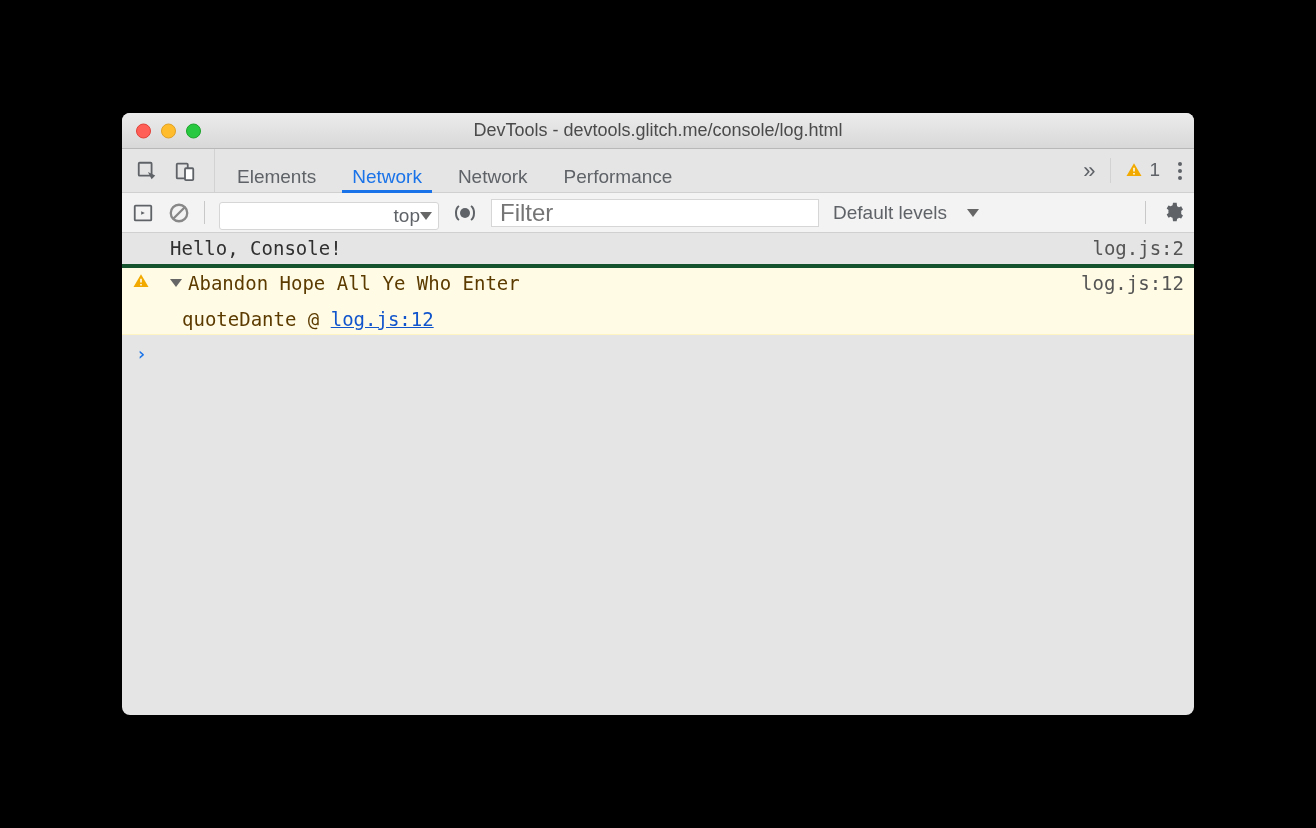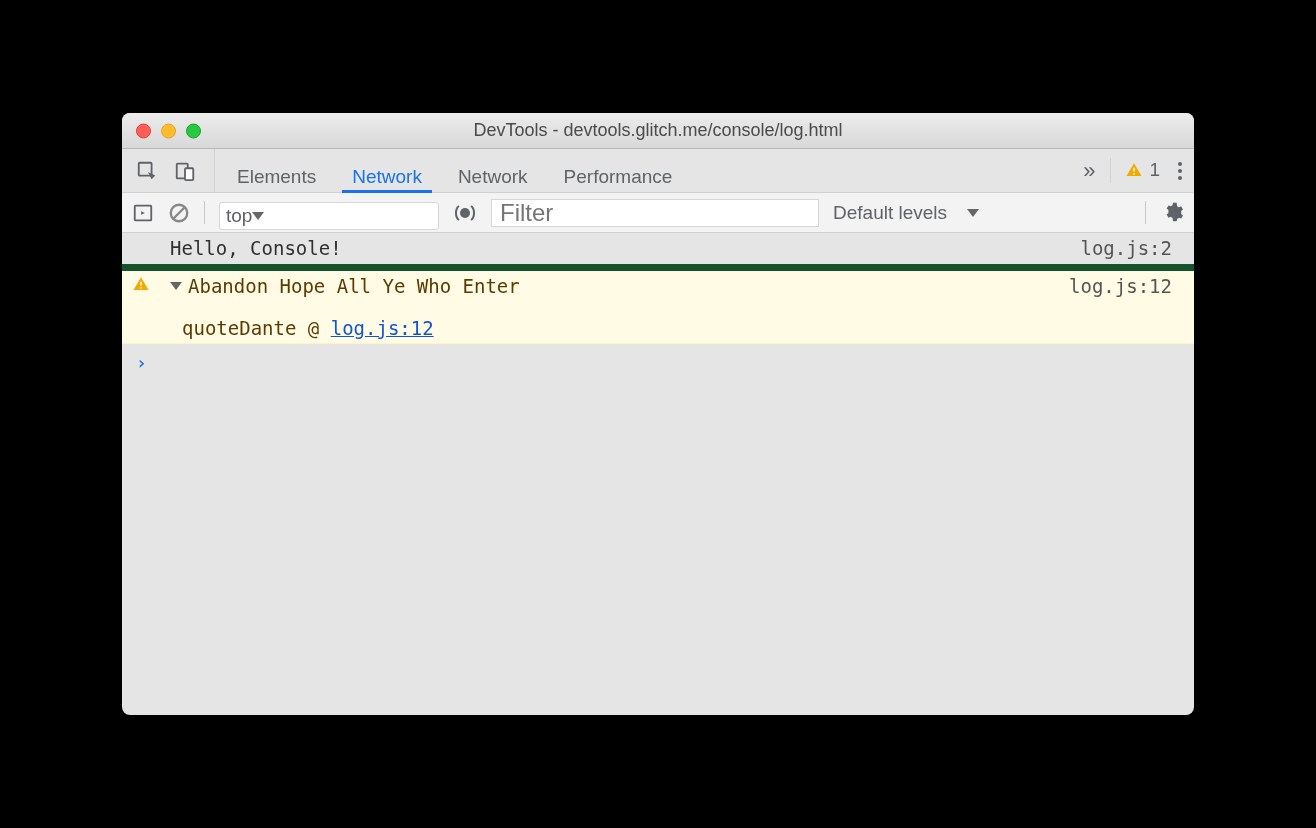--- a/index.html
+++ b/index.html
@@ -121,21 +121,21 @@
     color:#5f6368;
     font-size:19px;
   }
   .filterbar .sep {
     width:1px; height:60%;
     background:#c8c8c8;
   }
   .context-select {
     display:flex;
     align-items:center;
-    justify-content:flex-start;
+    justify-content:flex-end;
     width:220px;
     padding:2px 6px;
     border:1px solid #d6d6d6;
     border-radius:3px;
     background:#fff;
     cursor:pointer;
     margin-top:6px;
   }
   .filter-input {
     flex:0 0 250px;
@@ -150,51 +150,51 @@
     display:flex;
     align-items:center;
     gap:20px;
     cursor:pointer;
   }
   .gear { margin-left:auto; padding-left:16px; border-left:1px solid #c8c8c8; height:60%; display:flex; align-items:center; }
   .console-body { flex:1; overflow:auto; font-family: Menlo, Consolas, monospace; font-size:19px; }
   .log-row {
     display:flex;
     align-items:flex-start;
-    padding:4px 22px 4px 10px;
+    padding:4px 10px 4px 10px;
     border-bottom:1px solid #e6e6e6;
     min-height:30px;
   }
   .log-row .gutter { width:38px; flex:0 0 38px; display:flex; align-items:center; }
   .log-row .msg-block { flex:1; }
   .msg-line { display:flex; align-items:center; }
   .msg-text { flex:1; color:#303030; }
   .src-link {
     color:#555;
     font-family: Menlo, Consolas, monospace;
   }
   .warn-row {
     background:#fffbe5;
-    border-top:7px solid #14532d;
+    border-top:4px solid #14532d;
     border-bottom:1px solid #fff5c2;
     color:#5c3b00;
   }
   .warn-row .msg-text { color:#5c3b00; }
   .disclosure-toggle {
     display:inline-block;
     width:0;height:0;
     border-left:6px solid transparent;
     border-right:6px solid transparent;
     border-top:8px solid #666;
     margin-right:6px;
     cursor:pointer;
   }
   .stack-line {
     padding-left:12px;
-    margin-top:20px;
+    margin-top:14px;
     color:#5c3b00;
   }
   .stack-link {
     color:#1155cc;
     text-decoration:underline;
   }
   .prompt-row {
     display:flex;
     align-items:center;
     padding:8px 14px;

